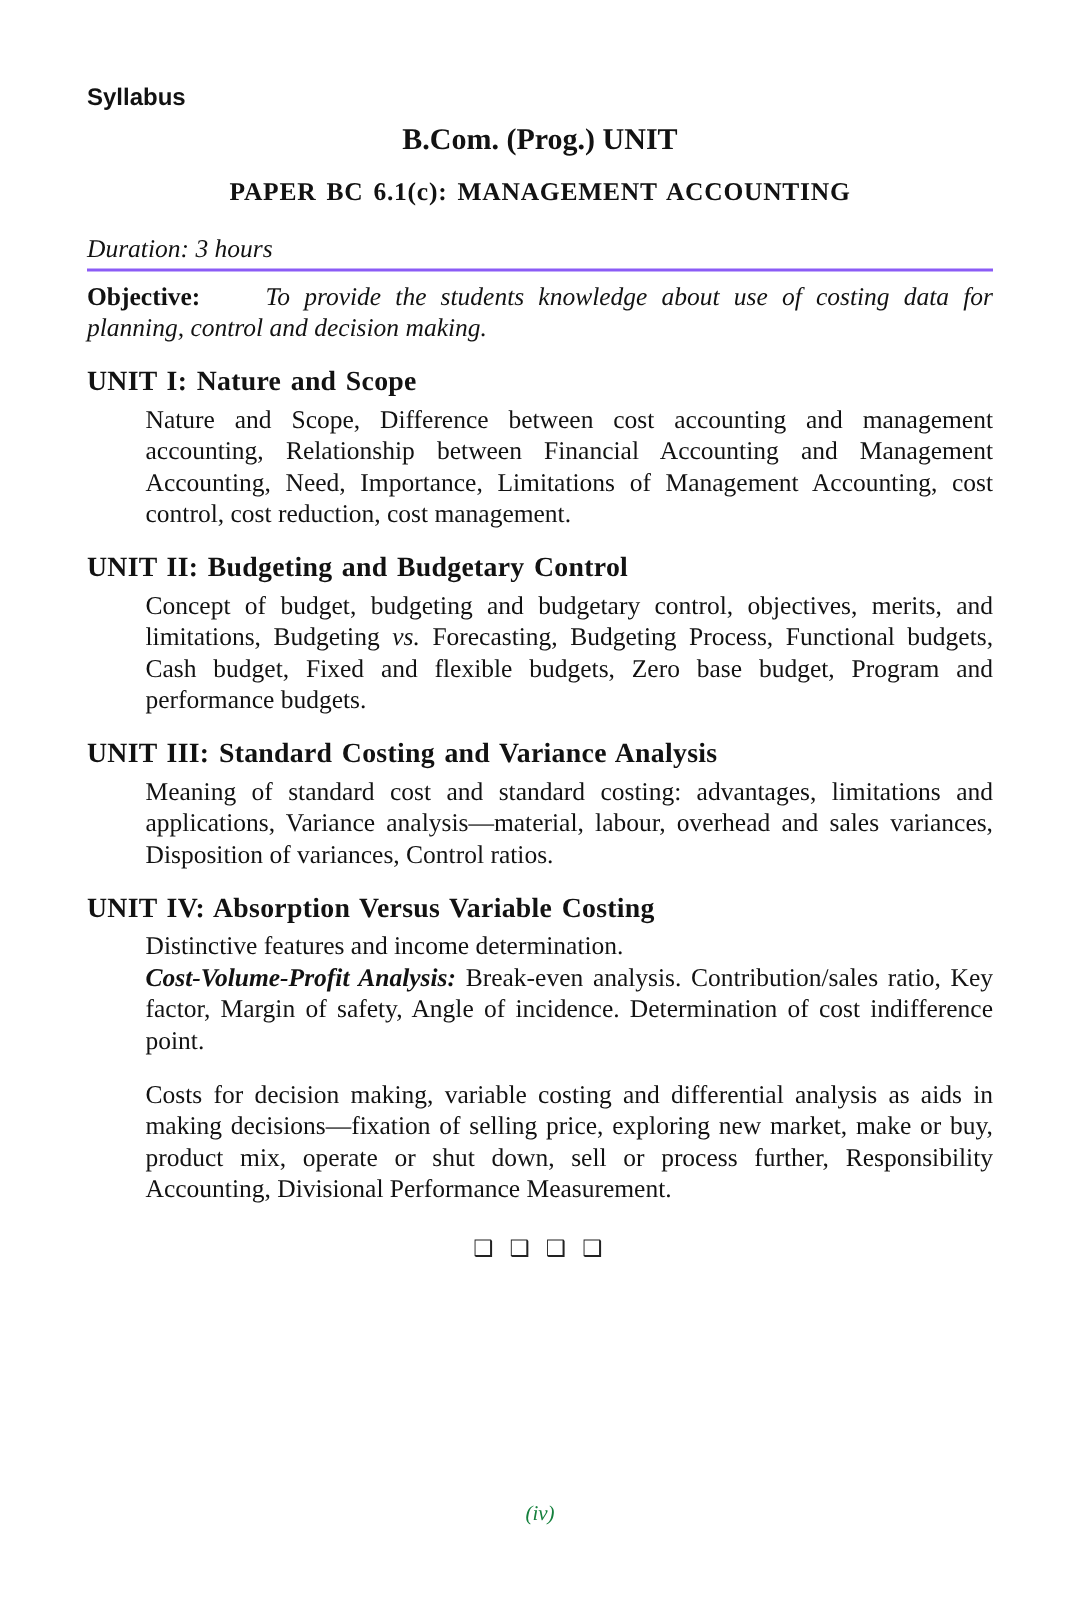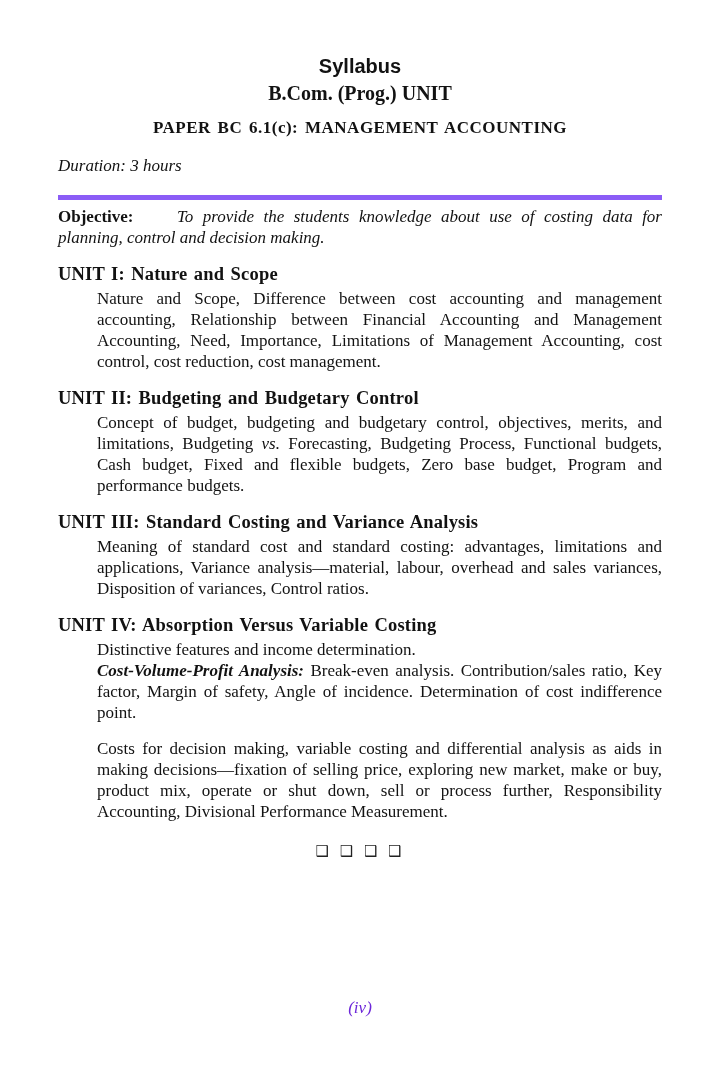--- a/index.html
+++ b/index.html
@@ -18,44 +18,44 @@
   .page {
     box-sizing: border-box;
     width: 720px;
     height: 1080px;
     padding: 54px 58px 0 58px;
     position: relative;
   }
   .series-title {
     font-family: "Liberation Sans", sans-serif;
     font-weight: 700;
-    font-size: 20px;
+    font-size: 16px;
     line-height: 24px;
-    text-align: center;
+    text-align: left;
   }
   .program-title {
     font-weight: 700;
     font-size: 20px;
     line-height: 24px;
     text-align: center;
     margin-top: 3px;
   }
   .paper-title {
     font-weight: 700;
     font-size: 17px;
     line-height: 28px;
     text-align: center;
     letter-spacing: 0.5px;
     word-spacing: 2px;
     margin: 9px 0 0 0;
   }
   .duration-row {
     margin-top: 13px;
-    padding-bottom: 19px;
-    border-bottom: 5px solid #8b5cf6;
+    padding-bottom: 3px;
+    border-bottom: 2px solid #8b5cf6;
   }
   .duration {
     font-style: italic;
     font-size: 17px;
     line-height: 21px;
   }
   .objective {
     margin: 6px 0 0 0;
     font-size: 17px;
     line-height: 21px;
@@ -104,22 +104,22 @@
     letter-spacing: 3px;
     color: #222222;
   }
   .page-footer {
     position: absolute;
     left: 0;
     right: 0;
     bottom: 62px;
     text-align: center;
     font-style: italic;
-    font-size: 17px;
-    color: #6d28d9;
+    font-size: 14px;
+    color: #15803d;
   }
 </style>
 </head>
 <body>
 
 <div class="page">
 
   <header>
     <div class="series-title">Syllabus</div>
     <div class="program-title">B.Com. (Prog.) UNIT</div>

